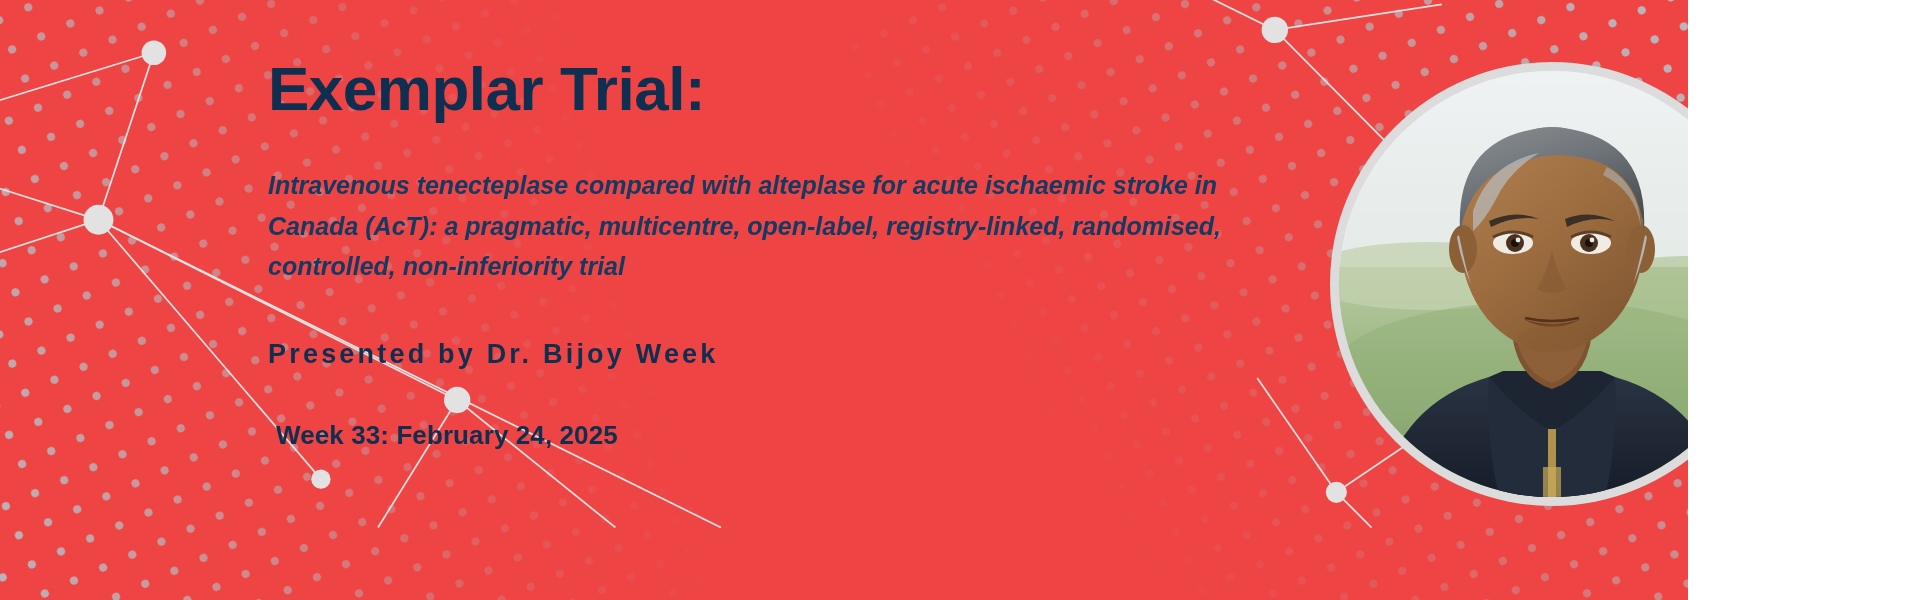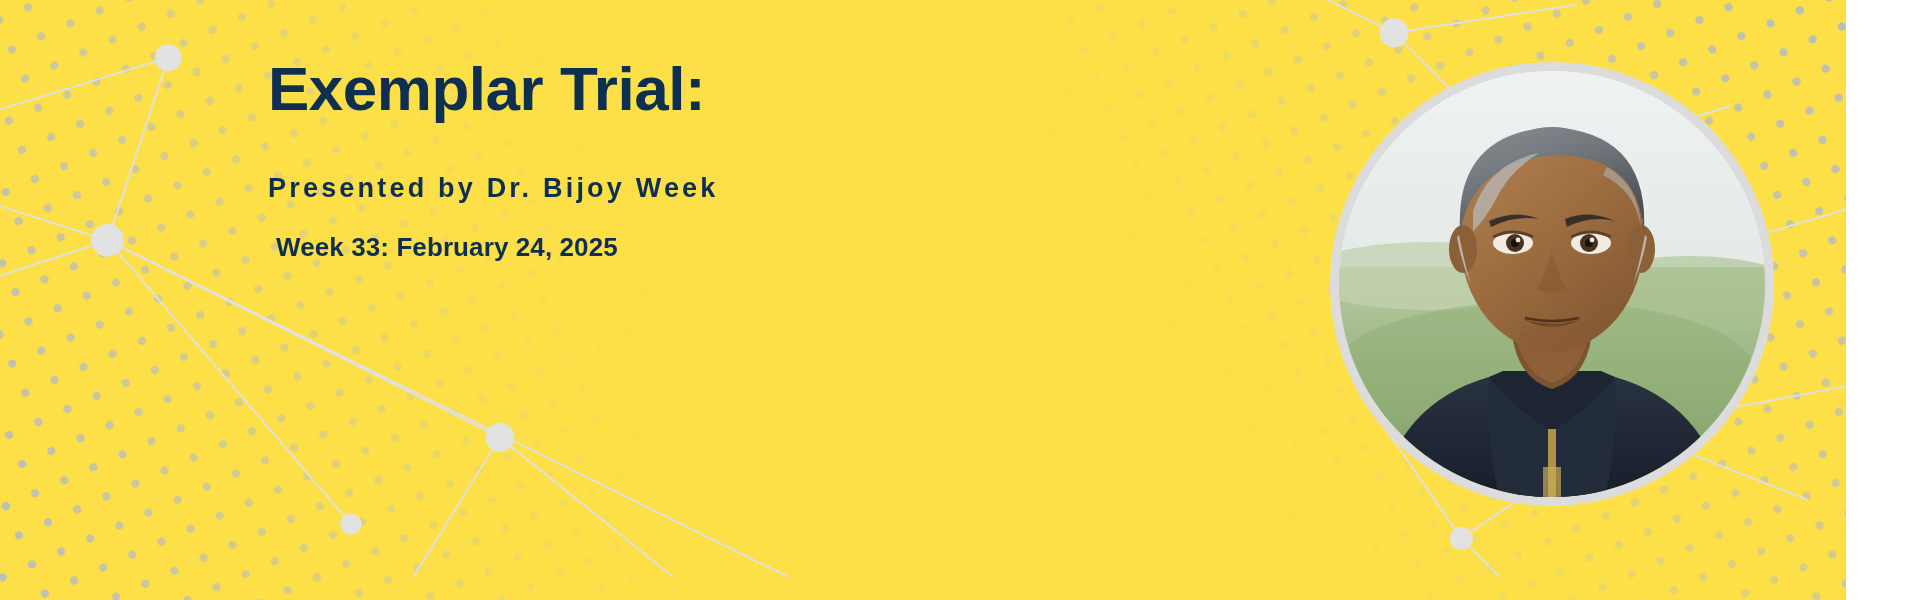--- a/index.html
+++ b/index.html
@@ -6,24 +6,24 @@
     margin: 0;
     padding: 0;
     background: #ffffff;
   }
   body {
     font-family: "Liberation Sans", sans-serif;
   }
 
   #slide {
     position: relative;
-    width: 1846px;
+    width: 1688px;
     height: 600px;
     overflow: hidden;
-    background: #fde047;
+    background: #ef4444;
   }
 
   
   .bg-layer {
     position: absolute;
     inset: 0;
     pointer-events: none;
   }
 
   
@@ -88,21 +88,21 @@
     font-weight: bold;
     letter-spacing: 3.2px;
     margin: 52px 0 0 0;
   }
 
   .date {
     color: #0f2f51;
     font-size: 26px;
     font-weight: bold;
     letter-spacing: 0.1px;
-    margin: 28px 0 0 8px;
+    margin: 50px 0 0 8px;
   }
 
   
   .portrait {
     position: absolute;
     left: 1330px;
     top: 62px;
     width: 444px;
     height: 444px;
     border-radius: 50%;
@@ -169,20 +169,21 @@
         <circle cx="1760" cy="265" r="14"></circle>
         <circle cx="1690" cy="445" r="16"></circle>
         <circle cx="1520" cy="560" r="12"></circle>
       </g>
     </svg>
   </div>
 
   <div class="text-col">
     <h1 class="title">Exemplar Trial:</h1>
 
+    <p class="subtitle">Intravenous tenecteplase compared with alteplase for acute ischaemic stroke in Canada (AcT): a pragmatic, multicentre, open-label, registry-linked, randomised, controlled, non-inferiority trial</p>
 
     <p class="presenter">Presented by Dr. Bijoy Week</p>
 
     <p class="date"> Week 33: February 24, 2025</p>
   </div>
 
   <div class="portrait">
     <div class="portrait-inner">
       <svg viewBox="0 0 426 426">
         <defs>

